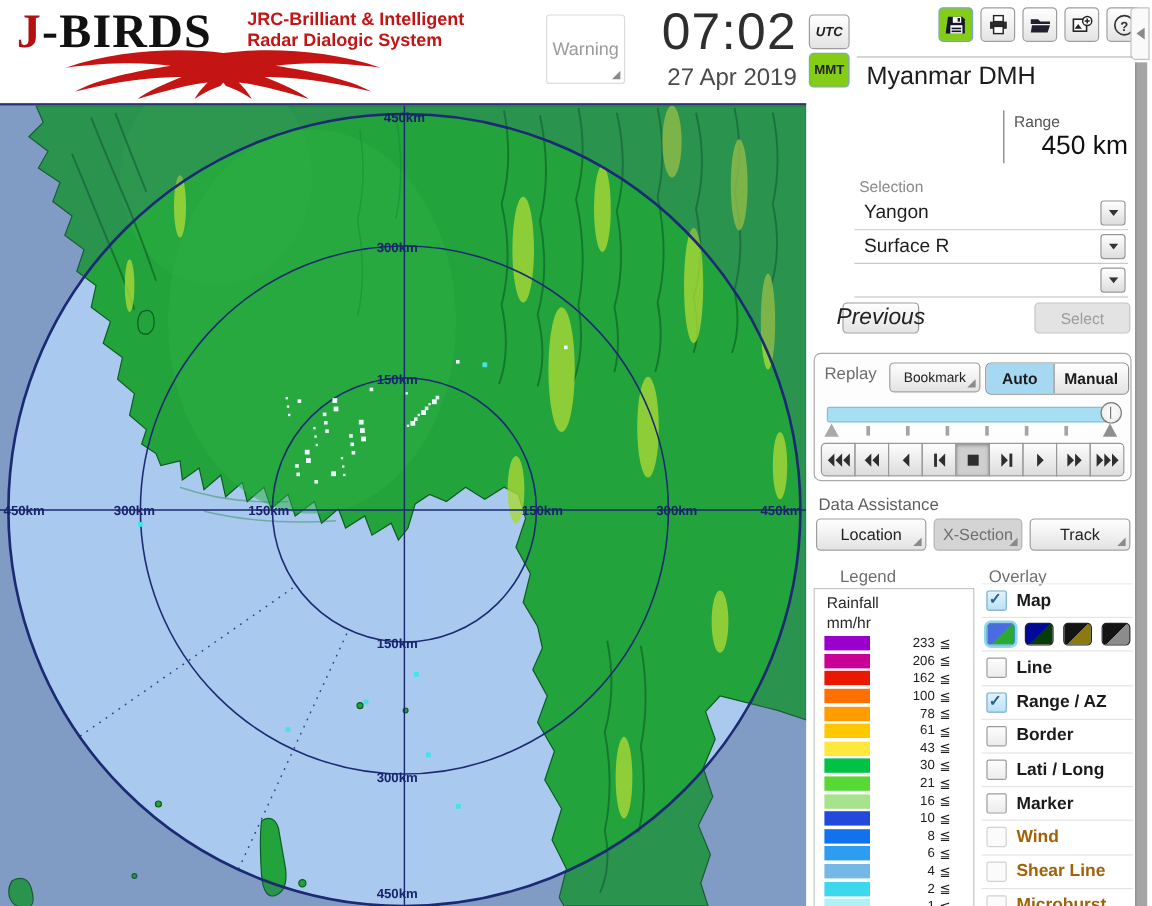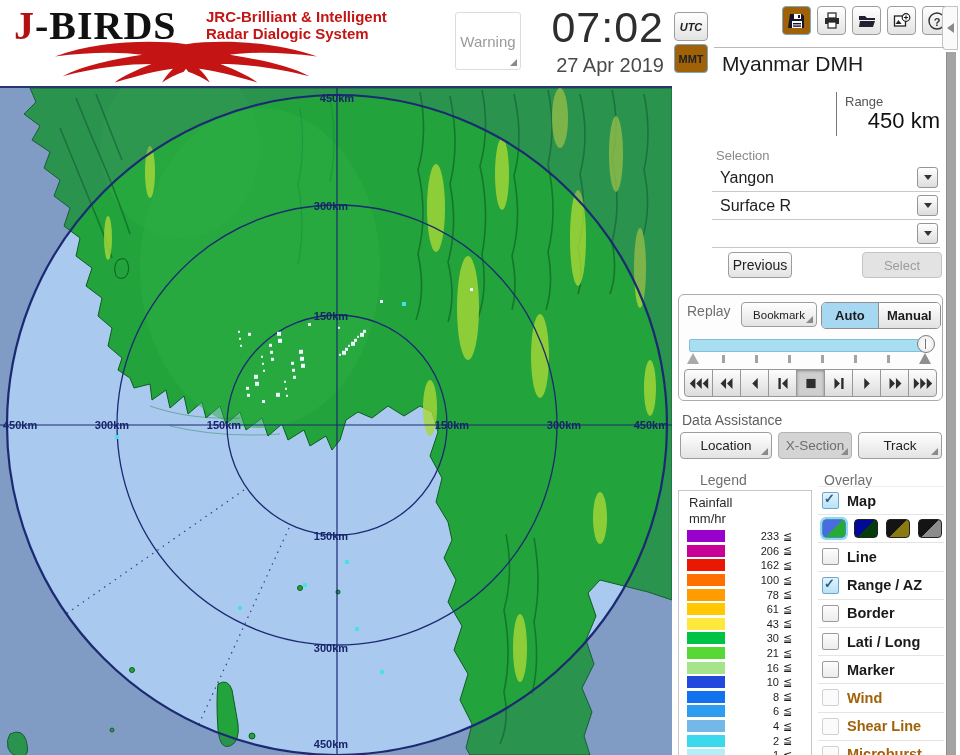--- a/index.html
+++ b/index.html
@@ -4,21 +4,21 @@
 <style>
   html,body{margin:0;padding:0;background:#fff;}
   #app{position:relative;width:960px;height:755px;overflow:hidden;background:#fff;
        font-family:"Liberation Sans",sans-serif;-webkit-font-smoothing:antialiased;}
 
   
   .btn{background:linear-gradient(#ffffff,#e3e3e3);border:1px solid #9d9d9d;border-radius:4px;
        color:#222;display:flex;align-items:center;justify-content:center;box-sizing:border-box;
        cursor:default;position:absolute;}
   .btn.gray{background:#d4d4d4;color:#6e6e6e;border-color:#b2b2b2;}
-  .btn.blue{background:#a16207;border-color:#77a9c7;}
+  .btn.blue{background:#84cc16;border-color:#77a9c7;}
   .corner::after{content:"";position:absolute;right:3px;bottom:3px;width:0;height:0;
        border-bottom:7px solid #8a8a8a;border-left:7px solid transparent;}
 
   
   #header{position:absolute;left:0;top:0;width:960px;height:86px;background:#fff;}
   #logo{position:absolute;left:10px;top:2px;width:360px;height:84px;}
   #logo-title{position:absolute;left:4px;top:0;font-family:"Liberation Serif",serif;
        font-size:40px;font-weight:700;letter-spacing:1px;color:#111;}
   #logo-title .red{color:#b31111;}
   #logo-tagline{position:absolute;left:196px;top:6px;color:#c41414;font-weight:700;
@@ -59,21 +59,21 @@
   #panel{position:absolute;left:672px;top:86px;width:239px;height:669px;background:#fff;}
   #range-divider{position:absolute;left:164px;top:6px;width:1px;height:44px;background:#777;}
   #range-label{position:absolute;left:173px;top:8px;font-size:13px;color:#555;}
   #range-value{position:absolute;left:130px;top:22px;width:138px;text-align:right;font-size:22px;color:#111;}
   #selection-label{position:absolute;left:44px;top:62px;font-size:13px;color:#8a8a8a;}
   .drop-row{position:absolute;left:40px;width:228px;height:28px;border-bottom:1px solid #c9c9c9;
        display:flex;align-items:center;box-sizing:border-box;background:#fff;}
   .drop-text{flex:1;font-size:16px;color:#1e1e1e;padding-left:8px;}
   .drop-btn{width:19px;height:19px;margin-right:2px;background:linear-gradient(#fff,#ddd);
        border:1px solid #969696;border-radius:3px;display:flex;align-items:center;justify-content:center;}
-  #previous-btn{left:56px;top:166px;width:64px;height:26px;font-size:14px;}
+  #previous-btn{left:30px;top:166px;width:64px;height:26px;font-size:19px;font-style:italic;}
   #select-btn{left:190px;top:166px;width:80px;height:26px;font-size:13px;background:#e3e3e3;
        border-color:#c3c3c3;color:#9c9c9c;}
 
   
   #replay{position:absolute;left:6px;top:208px;width:265px;height:107px;border:1px solid #ababab;
        border-radius:6px;background:#fdfdfd;box-sizing:border-box;}
   #replay-label{position:absolute;left:8px;top:8px;font-size:14px;color:#6f6f6f;}
   #bookmark-btn{left:62px;top:7px;width:76px;height:25px;font-size:11.5px;}
   #automanual{position:absolute;left:142px;top:7px;width:118px;height:25px;border:1px solid #8f8f8f;
        border-radius:5px;overflow:hidden;display:flex;}

